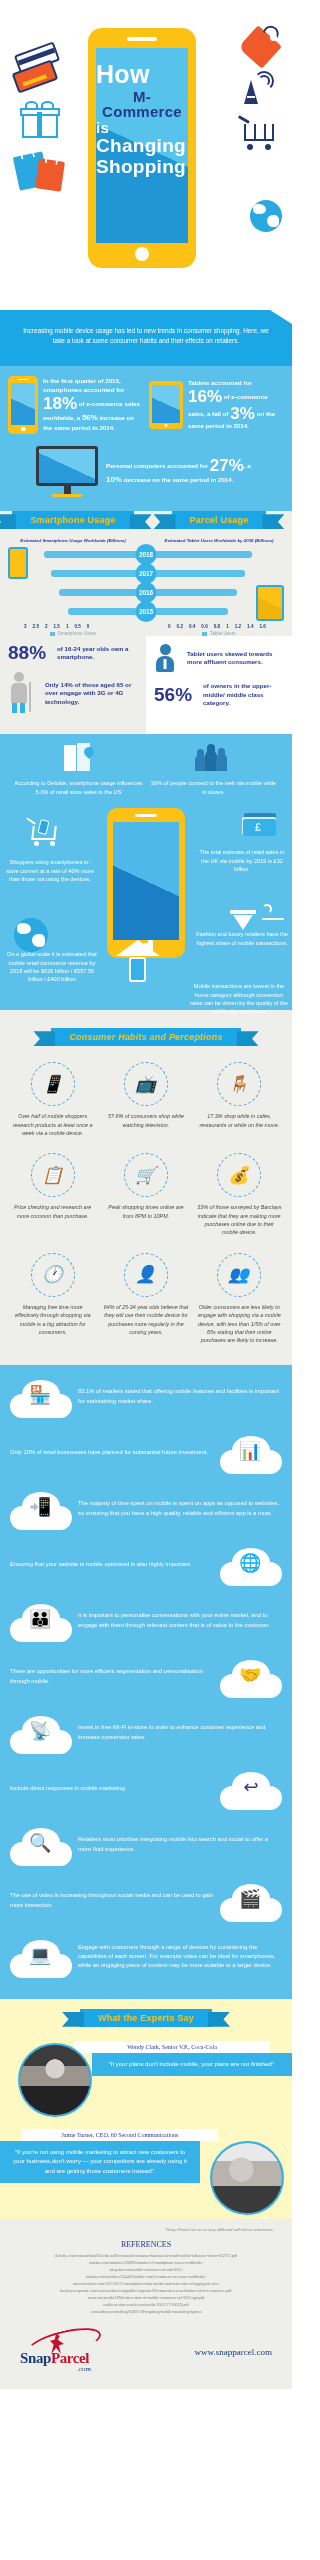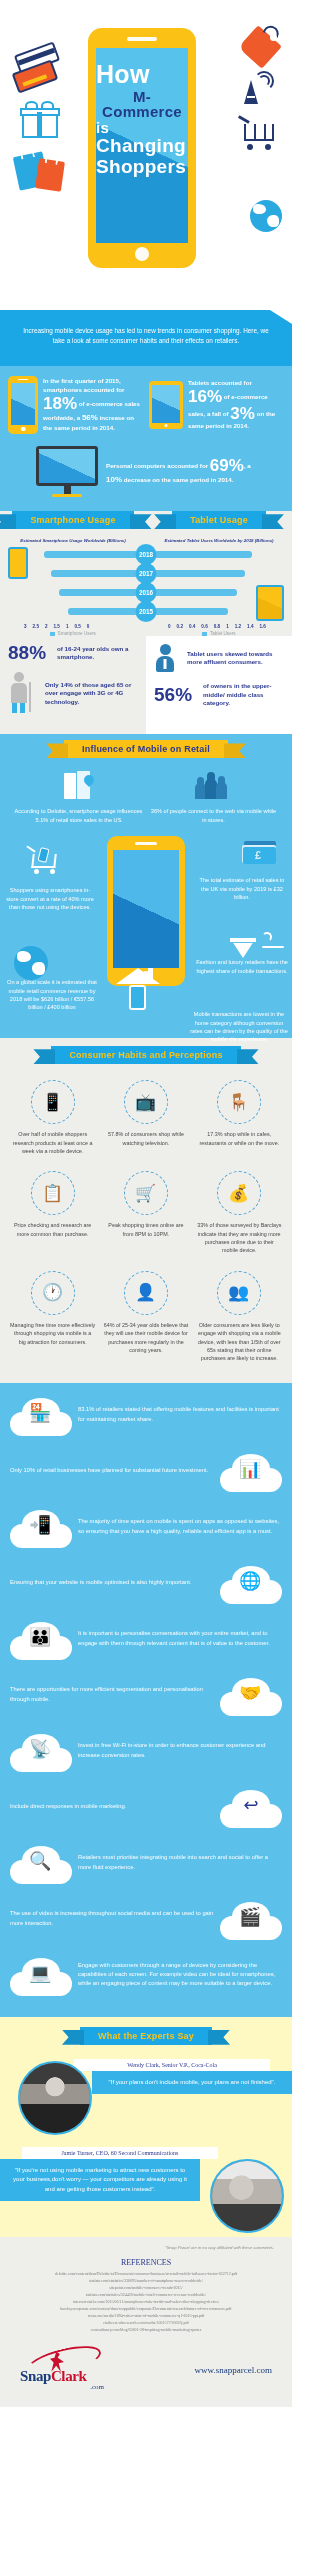--- a/index.html
+++ b/index.html
@@ -313,21 +313,21 @@
                        border-bottom-color:transparent; border-left-color:transparent; }
   .hanger-icon .bar  { position:absolute; left:0; top:14px; width:22px; height:2.2px; background:#fff; }
   .house-icon { position:absolute; left:116px; top:140px; width:44px; height:42px; }
   .house-icon .roof { width:0; height:0; border-left:22px solid transparent; border-right:22px solid transparent;
                       border-bottom:16px solid #fff; }
   .house-icon .chim { position:absolute; right:7px; top:0; width:5px; height:11px; background:#fff; }
   .house-icon .ph { position:absolute; left:13px; top:17px; width:17px; height:25px; background:#35b3e8;
                     border:2px solid #fff; border-radius:3px; }
 
   
-  .habits { background:#eeeeea; padding: 2px 0 10px; }
+  .habits { background:#eeeeea; padding: 12px 0 10px; font-style: italic; }
   .habit-grid { display:flex; flex-wrap:wrap; padding: 6px 6px 0; }
   .habit { width:33.33%; padding: 6px 4px 10px; text-align:center; }
   .habit .circ {
     width: 44px; height: 44px; margin: 0 auto 6px; border-radius:50%;
     border: 1.4px dashed #4aa3d8; display:flex; align-items:center; justify-content:center;
   }
   .habit .cap { font-size:5.4px; line-height:1.55; color:#4a4a4a; }
   .gi { font-size: 17px; color:#fbc215; line-height:1; }
 
   
@@ -395,21 +395,21 @@
     border: 2px solid #c8102e; border-radius: 50%;
     transform: rotate(-14deg); border-left-color: transparent; border-bottom-color:transparent;
   }
   .logo .runner {
     position:absolute; left:30px; top:3px; width:14px; height:20px; background:#c8102e;
     clip-path: polygon(45% 0, 70% 12%, 55% 30%, 100% 52%, 62% 58%, 78% 100%, 44% 70%, 10% 100%, 26% 54%, 0 36%, 32% 30%);
   }
   .logo .name { position:absolute; left:0; bottom:6px; font-size:15px; font-weight:700;
                 color:#1b3d7a; font-family:"Liberation Serif", serif; letter-spacing:-.4px; }
   .logo .name em { color:#c8102e; font-style:normal; }
-  .logo .dotcom { position:absolute; right:8px; bottom:0; font-size:7px; color:#1b3d7a;
+  .logo .dotcom { position:absolute; right:21px; bottom:0; font-size:7px; color:#1b3d7a;
                   font-family:"Liberation Serif", serif; }
   .site { font-size:9px; color:#1b3d7a; font-family:"Liberation Serif", serif; }
 </style>
 </head>
 <body>
 
 <div class="page">
 
   <div class="hero">
     <div class="deco card-stack">
@@ -450,21 +450,21 @@
     <div class="deco globe-hero"></div>
 
     <div class="phone-hero">
       <div class="speaker"></div>
       <div class="screen">
         <div class="hero-title">
           <span class="ht-how">How</span>
           <span class="ht-mc">M-Commerce</span>
           <span class="ht-is">is</span>
           <span class="ht-ch">Changing</span>
-          <span class="ht-sh">Shoppers</span>
+          <span class="ht-sh">Shopping</span>
         </div>
       </div>
       <div class="home"></div>
     </div>
   </div>
 
   <div class="intro">
     <div>Increasing mobile device usage has led to new trends in consumer shopping. Here, we take a look at some consumer habits and their effects on retailers.</div>
   </div>
 
@@ -503,32 +503,32 @@
     <div class="pc-row">
       <div class="monitor">
         <div class="frame">
             <div class="sc"></div>
           </div>
         <div class="neck"></div>
           <div class="base"></div>
       </div>
       <div class="stat-txt" style="max-width:150px;">
         <span>Personal computers accounted for</span>
-        <span class="big">69%</span><span>, a </span><span class="mid">10%</span><span> decrease on the same period in 2014.</span>
+        <span class="big">27%</span><span>, a </span><span class="mid">10%</span><span> decrease on the same period in 2014.</span>
       </div>
     </div>
   </div>
 
   <div class="usage">
     <div class="usage-heads">
       <div>
           <div class="ribbon blue">Smartphone Usage</div>
         </div>
       <div>
-          <div class="ribbon blue">Tablet Usage</div>
+          <div class="ribbon blue">Parcel Usage</div>
         </div>
     </div>
 
     <div class="chart-area">
       <div class="mini-phone">
           <div class="sc"></div>
         </div>
       <div class="mini-tablet">
           <div class="sc"></div>
         </div>
@@ -643,23 +643,20 @@
         </div>
         <div class="mini-stat">
           <div class="num">56%</div>
           <div class="txt">of owners in the upper-middle/ middle class category.</div>
         </div>
       </div>
     </div>
   </div>
 
   <div class="influence">
-    <div class="ribbon-wrap">
-      <div class="ribbon yellow">Influence of Mobile on Retail</div>
-    </div>
 
     <div class="inf-top">
       <div class="inf-cell">
         <div class="inf-icon">
           <div class="store-icon">
             <div class="p1"></div>
               <div class="p2"></div>
               <div class="pin"></div>
           </div>
         </div>
@@ -890,20 +887,20 @@
         <div>barclayscorporate.com/content/dam/corppublic/corporate/Documents/research/future-of-m-ecommerce.pdf</div>
         <div>rsvsu.ons/media/1894-criteo-state-of-mobile-commerce-q1-2015-ppt.pdf</div>
         <div>etailwest.wbresearch.com/media/1001577/3662Q.pdf</div>
         <div>econsultancy.com/blog/65801-28-inspiring-mobile-marketing-quotes</div>
       </div>
 
     <div class="brand-row">
       <div class="logo">
         <div class="swoosh"></div>
         <div class="runner"></div>
-        <div class="name"><span>Snap</span><em>Clark</em></div>
+        <div class="name"><span>Snap</span><em>Parcel</em></div>
         <div class="dotcom">.com</div>
       </div>
       <div class="site">www.snapparcel.com</div>
     </div>
   </div>
 
 </div>
 
 </body></html>

